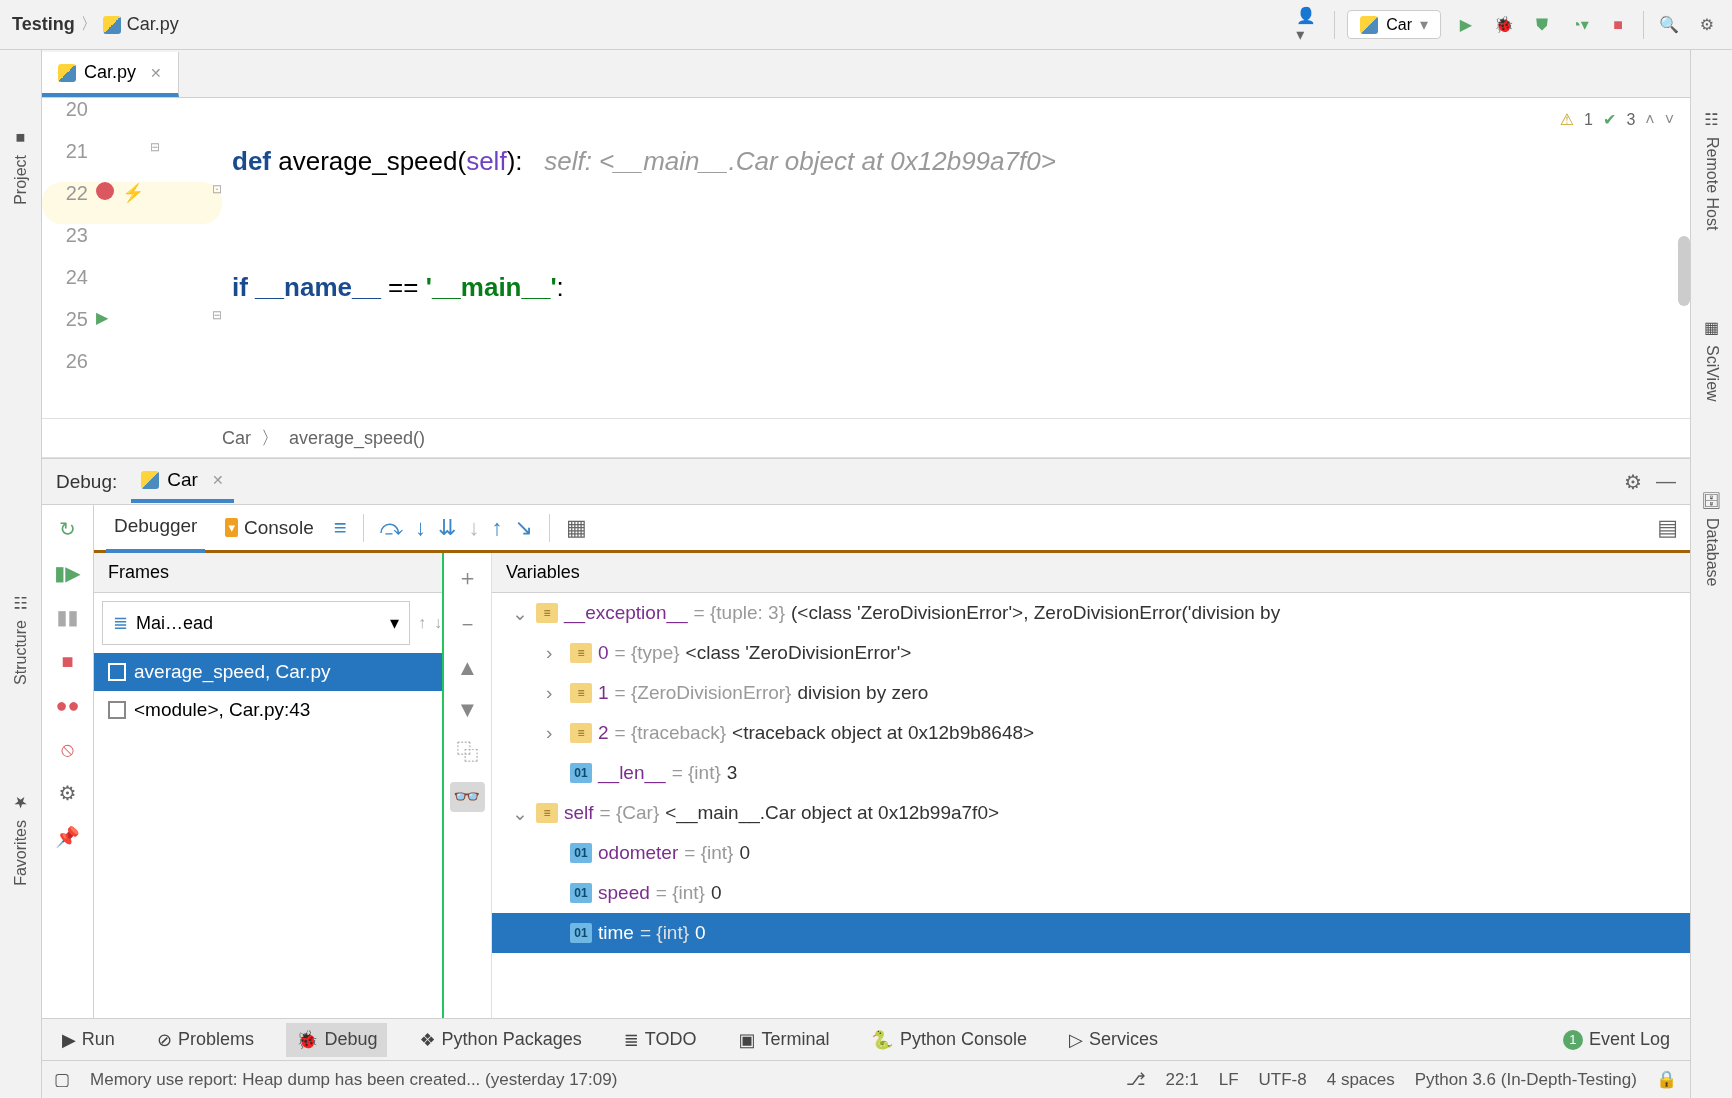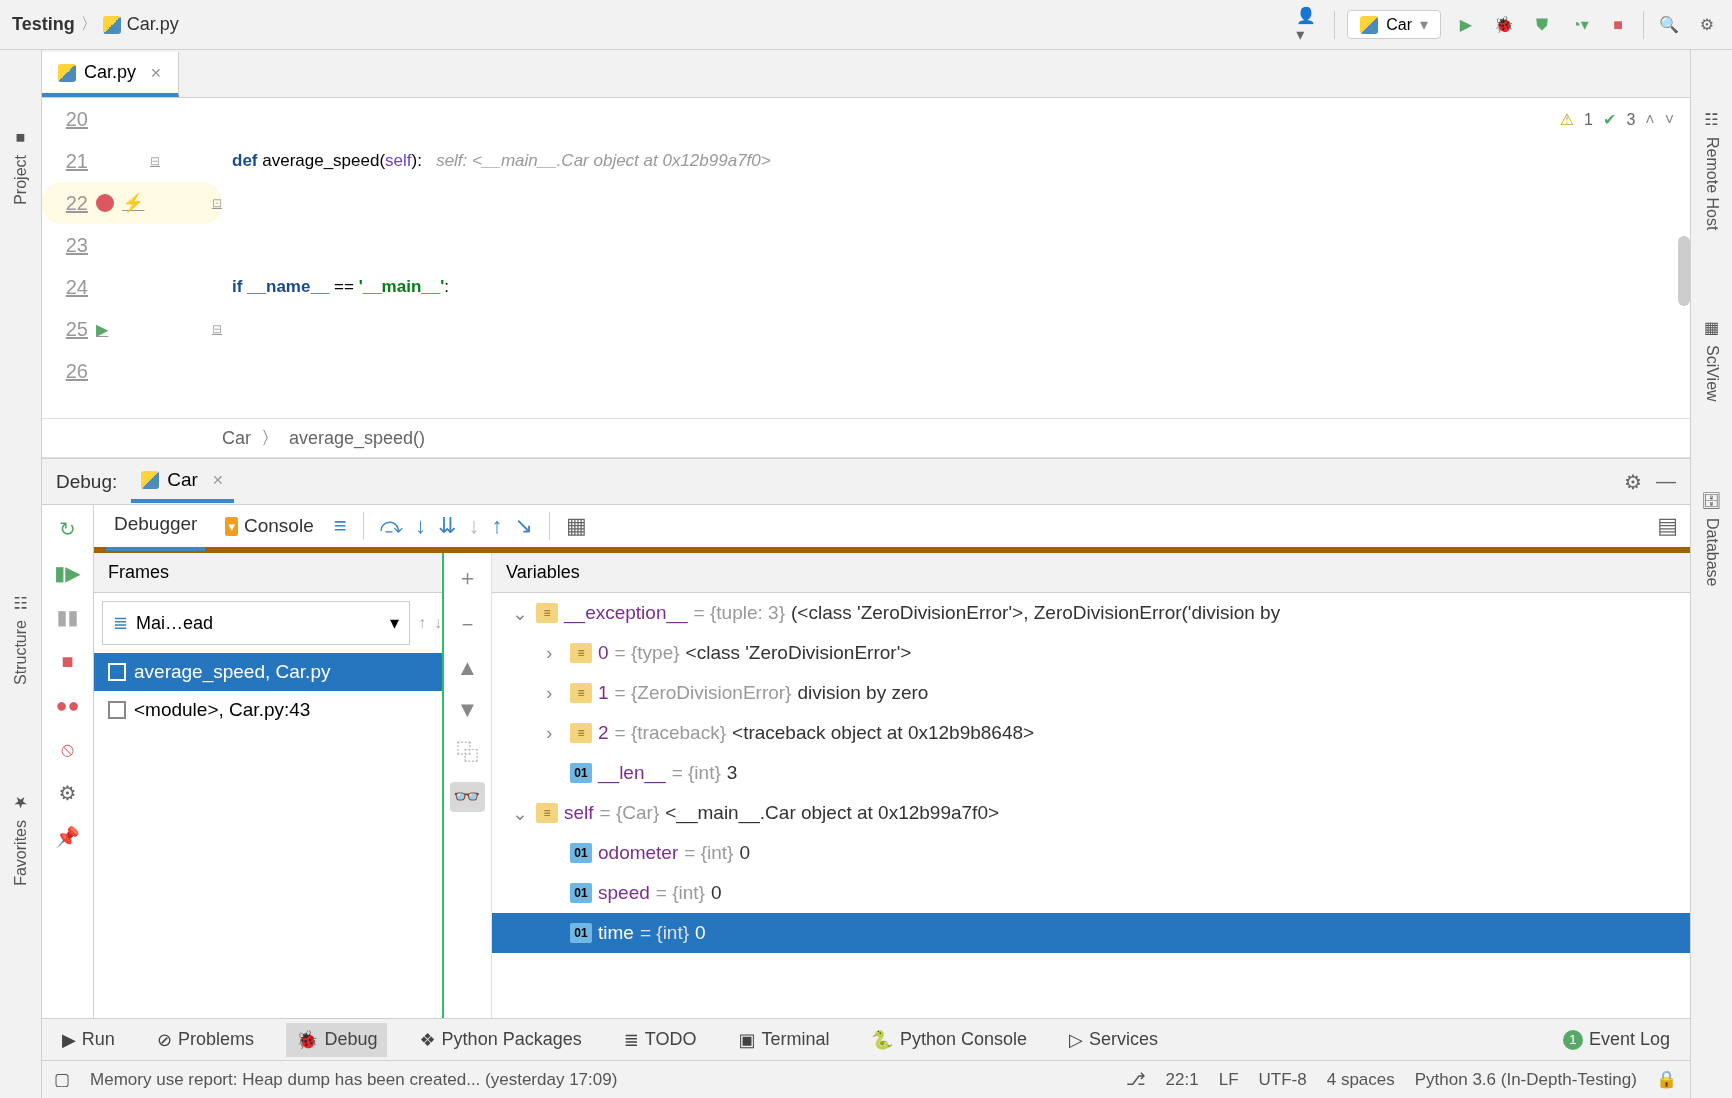--- a/index.html
+++ b/index.html
@@ -28,28 +28,28 @@
 .center-col { flex: 1; display: flex; flex-direction: column; min-height: 0; }
 
 
 .file-tabs { height: 48px; background: #f2f2f2; border-bottom: 1px solid #d0d0d0; display: flex; align-items: flex-end; }
 .file-tab { display: flex; align-items: center; gap: 8px; padding: 10px 16px; background: #fff; border-right: 1px solid #d0d0d0; border-bottom: 4px solid #3e86c7; font-size: 18px; }
 .tab-close { color: #999; font-size: 14px; margin-left: 6px; }
 
 
 .editor { flex: 0 0 auto; height: 320px; display: flex; background: #fff; position: relative; }
 .gutter { width: 180px; background: #fff; border-right: 0; font-family: "SF Mono", Menlo, Consolas, monospace; font-size: 20px; color: #999; }
-.gutter-line { height: 42px; display: flex; align-items: center; padding-left: 18px; gap: 8px; text-decoration: underline; }
+.gutter-line { height: 42px; display: flex; padding-left: 18px; gap: 8px; }
 .line-num { width: 28px; text-align: right; }
 .breakpoint { width: 18px; height: 18px; background: #db5860; border-radius: 50%; }
 .lightning { color: #db5860; font-size: 18px; }
 .run-gutter { color: #59a869; font-size: 16px; }
 .fold-icon { color: #aaa; font-size: 12px; }
 .gutter-line.current { background: #fffae3; border-radius: 20px; }
-.code-area { flex: 1; font-family: "SF Mono", Menlo, Consolas, monospace; font-size: 17px; }
+.code-area { flex: 1; font-family: "SF Mono", Menlo, Consolas, monospace; font-size: 26px; }
 .code-line { height: 42px; display: flex; align-items: center; padding-left: 10px; white-space: pre; }
 .code-line.exec { background: #2675bf; color: #fff; }
 .kw { color: #1a4b8e; font-weight: bold; }
 .self { color: #6f42c1; }
 .builtin { color: #1a4b8e; font-weight: bold; }
 .str { color: #067d17; font-weight: bold; }
 .hint { color: #999; font-style: italic; }
 .inspections { position: absolute; right: 16px; top: 12px; display: flex; align-items: center; gap: 10px; color: #666; }
 .insp-warn { color: #c9a227; }
 .insp-ok { color: #59a869; }
@@ -64,21 +64,21 @@
 .debug-header { height: 46px; display: flex; align-items: center; padding: 0 14px; gap: 14px; border-bottom: 1px solid #d0d0d0; }
 .debug-title { font-size: 19px; color: #333; }
 .debug-tab { display: flex; align-items: center; gap: 8px; padding: 8px 10px; border-bottom: 4px solid #3e86c7; font-size: 19px; }
 .debug-header-spacer { flex: 1; }
 .debug-header-icon { color: #666; font-size: 20px; }
 
 .debug-body { display: flex; flex: 1; min-height: 0; }
 .debug-left-rail { width: 52px; background: #fff; border-right: 1px solid #d0d0d0; display: flex; flex-direction: column; align-items: center; padding-top: 10px; gap: 16px; }
 .dl-icon { width: 28px; height: 28px; display: flex; align-items: center; justify-content: center; font-size: 20px; }
 
-.debug-tabs-row { height: 48px; display: flex; align-items: center; background: #fff; border-bottom: 6px solid #a16207; padding: 0 12px; gap: 12px; }
+.debug-tabs-row { height: 48px; display: flex; align-items: center; background: #fff; border-bottom: 3px solid #a16207; padding: 0 12px; gap: 12px; }
 .debug-subtab { padding: 12px 8px; font-size: 19px; color: #333; }
 .debug-subtab.active { border-bottom: 4px solid #3e86c7; font-weight: 500; }
 .console-tab { display: flex; align-items: center; gap: 6px; }
 .stack-icon { color: #3e86c7; font-size: 22px; }
 .dbg-sep { width: 1px; height: 28px; background: #d0d0d0; margin: 0 4px; }
 .step-icon { color: #3e86c7; font-size: 22px; }
 .step-icon.disabled { color: #bbb; }
 
 .debug-content { display: flex; flex: 1; min-height: 0; }
 .frames-col { width: 350px; border-right: 2px solid #22c55e; background: #fff; display: flex; flex-direction: column; }
@@ -94,21 +94,21 @@
 
 .variables-col { flex: 1; background: #fff; display: flex; flex-direction: column; }
 .var-tree { flex: 1; overflow: hidden; font-size: 19px; }
 .var-row { height: 40px; display: flex; align-items: center; padding-left: 8px; gap: 6px; white-space: nowrap; }
 .var-row.selected { background: #2675bf; color: #fff; }
 .tree-indent { display: inline-block; }
 .tree-toggle { width: 18px; color: #888; }
 .var-badge { display: inline-flex; align-items: center; justify-content: center; width: 22px; height: 20px; font-size: 12px; font-weight: bold; border-radius: 2px; }
 .badge-list { background: #f5d480; color: #8a6d1e; }
 .badge-obj { background: #f5d480; color: #8a6d1e; }
-.badge-int { background: #6fb8e6; color: #000000; }
+.badge-int { background: #6fb8e6; color: #0c4a6e; }
 .var-name { color: #7a2f8f; }
 .var-row.selected .var-name { color: #fff; }
 .var-type { color: #999; }
 .var-row.selected .var-type { color: #e0e0e0; }
 .var-val { color: #333; }
 .var-row.selected .var-val { color: #fff; }
 
 
 .tool-bar { height: 42px; background: #f2f2f2; border-top: 1px solid #d0d0d0; display: flex; align-items: center; padding: 0 10px; gap: 22px; font-size: 18px; color: #444; }
 .tool-item { display: flex; align-items: center; gap: 6px; padding: 6px 10px; }

